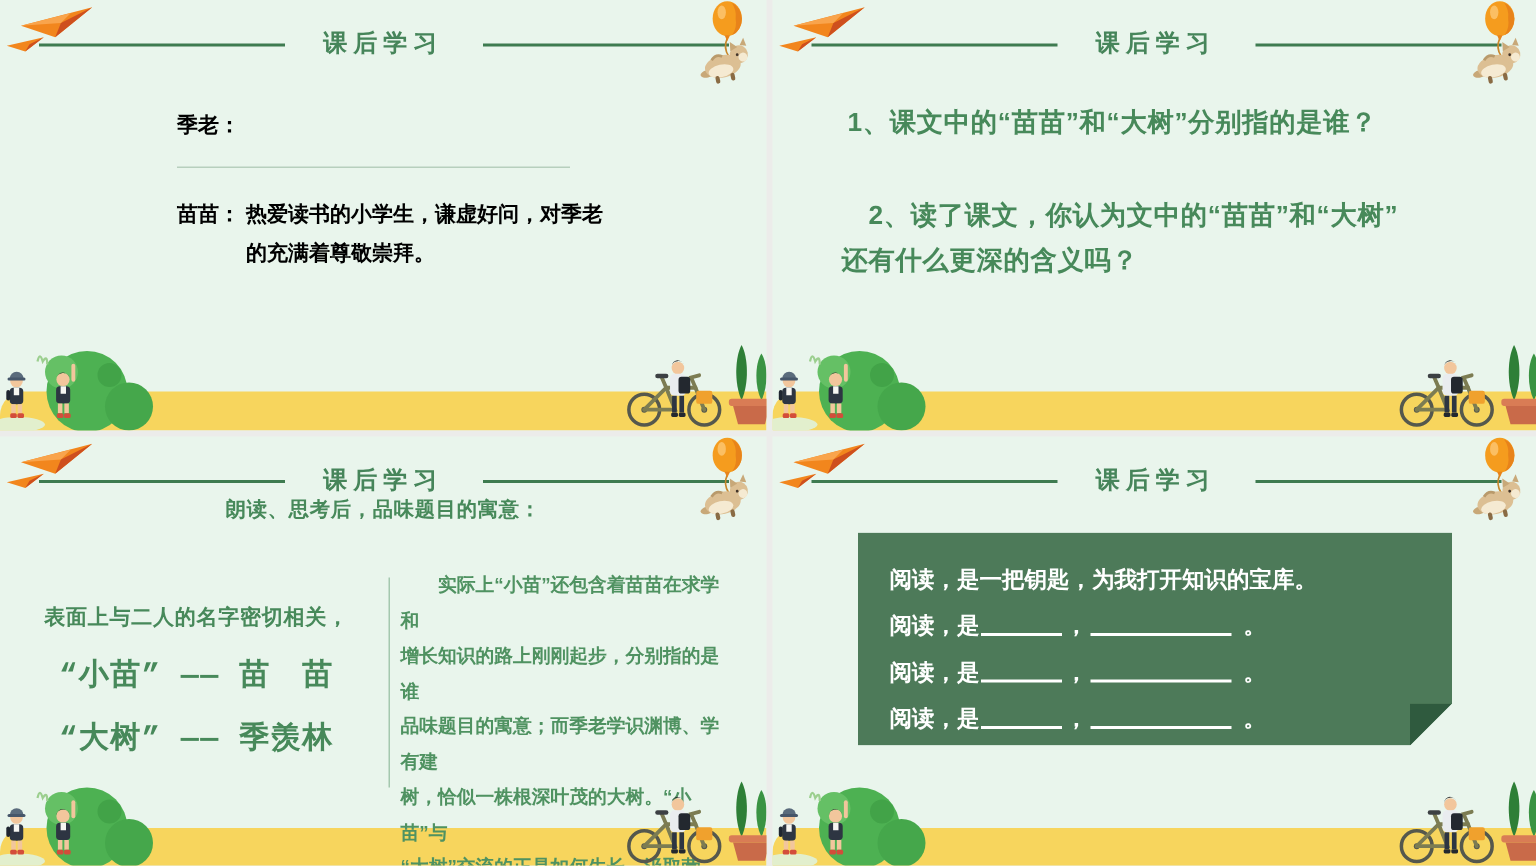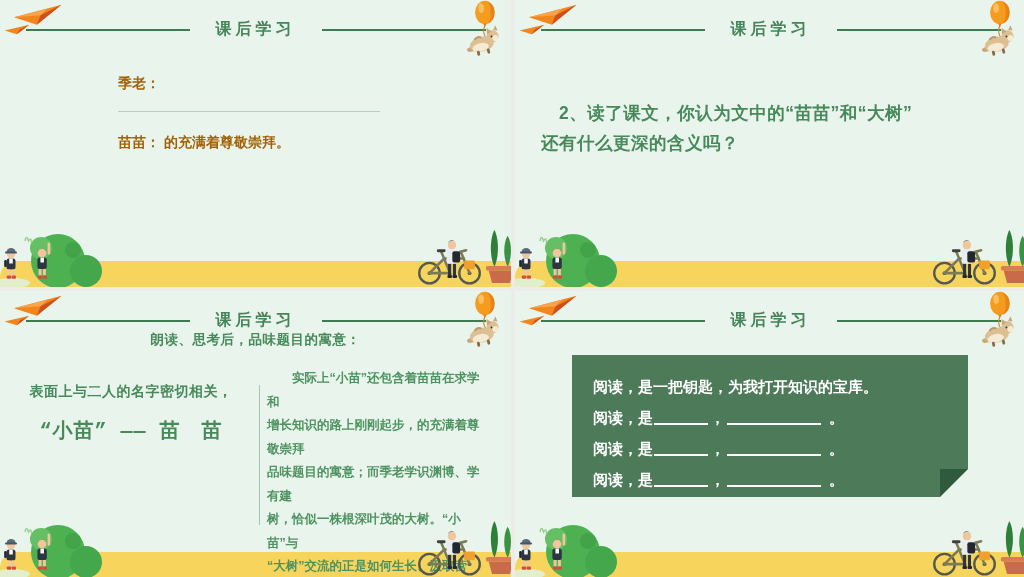--- a/index.html
+++ b/index.html
@@ -38,42 +38,42 @@
   .deco-balloon{right:2px;top:0;width:52px;height:62px;}
   .deco-bush{left:-6px;bottom:-2px;width:118px;height:58px;}
   .deco-bike{right:20px;bottom:1px;width:82px;height:55px;}
   .deco-pot{right:-7px;bottom:3px;width:34px;height:57px;}
   .ground{
     position:absolute;left:0;right:0;bottom:0;height:26px;
     background:#f7d55d;border-top-left-radius:16px;z-index:1;
   }
   
   .s1-body{position:absolute;left:118px;top:70px;width:312px;z-index:2;
-    color:#a16207;font-weight:bold;font-size:14px;line-height:26px;}
+    color:#000000;font-weight:bold;font-size:14px;line-height:26px;}
   .def-row{display:flex;}
   .def-label{flex:0 0 46px;}
   .def-lines{width:260px;}
   .s1-divider{height:1px;background:#b7cfbd;width:262px;margin:15px 0 17px 0;}
   
   .s2-body{position:absolute;left:26px;top:66px;width:472px;z-index:2;
     color:#47895a;font-weight:bold;font-size:17.5px;line-height:30px;letter-spacing:0.5px;}
   .q1{text-indent:24px;white-space:nowrap;}
-  .q2{margin-top:32px;}
+  .q2{margin-top:32px;margin-left:20px;}
   .q2-l1{text-indent:18px;}
   
   .s3-subtitle{position:absolute;top:40px;left:0;right:0;text-align:center;z-index:2;
     color:#47895a;font-weight:bold;font-size:13.5px;letter-spacing:0.5px;}
-  .s3-left{position:absolute;left:8px;top:92px;width:246px;text-align:center;z-index:2;
+  .s3-left{position:absolute;left:8px;top:112px;width:246px;text-align:center;z-index:2;
     color:#47895a;font-weight:bold;}
   .s3-intro{font-size:14px;margin-bottom:10px;letter-spacing:0.5px;}
   .s3-pair{font-size:20px;line-height:42px;letter-spacing:1px;white-space:nowrap;font-family:Liberation Mono, monospace;}
   .s3-vdiv{position:absolute;left:259px;top:94px;width:1px;height:140px;background:#a4c8ae;z-index:2;}
   .s3-right{position:absolute;left:267px;top:76px;width:217px;z-index:2;
     color:#4f9261;font-weight:bold;font-size:12.5px;line-height:23.5px;}
-  .s3-right .ln:first-child{text-indent:25px;}
+  .s3-right .ln:first-child{text-indent:25px;margin-top:12px;}
   
   .s4-box{
     position:absolute;left:57px;top:64px;width:396px;height:142px;z-index:2;
     background:#4d7a59;
     clip-path:polygon(0 0,100% 0,100% calc(100% - 28px),calc(100% - 28px) 100%,0 100%);
     box-sizing:border-box;padding:16px 0 0 21px;
     color:#ffffff;font-weight:bold;font-size:15px;
   }
   .s4-fold{position:absolute;right:0;bottom:0;width:28px;height:28px;
     background:#2f5a3e;clip-path:polygon(0 0,100% 0,0 100%);}
@@ -199,20 +199,21 @@
     <div class="s1-body">
       <div class="def-row">
         <span class="def-label">季老：</span>
         <span class="def-lines">
         </span>
       </div>
       <div class="s1-divider"></div>
       <div class="def-row">
         <span class="def-label">苗苗：</span>
         <span class="def-lines">
+          <div>热爱读书的小学生，谦虚好问，对季老</div>
           <div>的充满着尊敬崇拜。</div>
         </span>
       </div>
     </div>
 
     <div class="ground"></div>
     <svg class="deco deco-bush">
         <use href="#sym-bush-kids"></use>
       </svg>
     <svg class="deco deco-bike">
@@ -230,20 +231,21 @@
     <div class="hdr">
       <span class="hline"></span>
       <h2 class="slide-title">课后学习</h2>
       <span class="hline"></span>
     </div>
     <svg class="deco deco-balloon">
         <use href="#sym-balloon-cat"></use>
       </svg>
 
     <div class="s2-body">
+      <div class="q1">1、课文中的“苗苗”和“大树”分别指的是谁？</div>
       <div class="q2">
         <div class="q2-l1">2、读了课文，你认为文中的“苗苗”和“大树”</div>
         <div>还有什么更深的含义吗？</div>
       </div>
     </div>
 
     <div class="ground"></div>
     <svg class="deco deco-bush">
         <use href="#sym-bush-kids"></use>
       </svg>
@@ -265,25 +267,26 @@
       <span class="hline"></span>
     </div>
     <svg class="deco deco-balloon">
         <use href="#sym-balloon-cat"></use>
       </svg>
 
     <div class="s3-subtitle">朗读、思考后，品味题目的寓意：</div>
     <div class="s3-left">
       <div class="s3-intro">表面上与二人的名字密切相关，</div>
       <div class="s3-pair">“小苗” —— 苗　苗</div>
+      <div class="s3-pair">“大树” —— 季羡林</div>
     </div>
     <div class="s3-vdiv"></div>
     <div class="s3-right">
       <div class="ln">实际上“小苗”还包含着苗苗在求学和</div>
-      <div class="ln">增长知识的路上刚刚起步，的充满着尊敬崇拜</div>
+      <div class="ln">增长知识的路上刚刚起步，分别指的是谁</div>
       <div class="ln">品味题目的寓意；而季老学识渊博、学有建</div>
       <div class="ln">树，恰似一株根深叶茂的大树。“小苗”与</div>
       <div class="ln">“大树”交流的正是如何生长、汲取营养，</div>
 
     </div>
 
     <div class="ground"></div>
     <svg class="deco deco-bush">
         <use href="#sym-bush-kids"></use>
       </svg>

